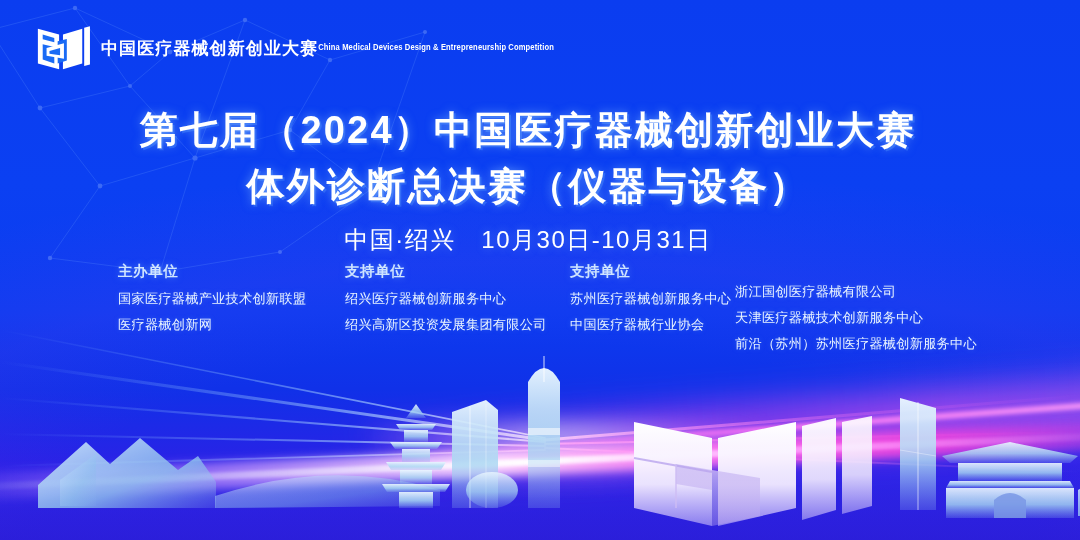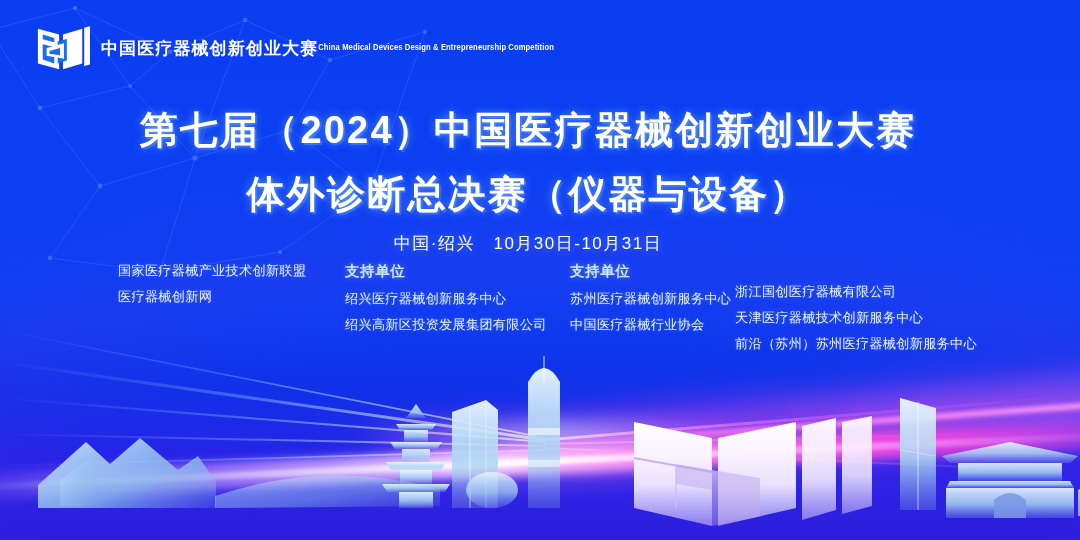--- a/index.html
+++ b/index.html
@@ -56,23 +56,23 @@
   .logo-txt{display:flex;flex-direction:row;justify-content:center;}
   .logo-cn{color:#fff;font-size:17px;font-weight:bold;letter-spacing:1.1px;line-height:1.12;white-space:nowrap;}
   .logo-en{color:#fff;font-size:7.6px;font-weight:bold;letter-spacing:.12px;line-height:1.2;margin-top:3px;white-space:nowrap;transform:scaleY(1.18);transform-origin:left top;}
 
   
   .titles{position:absolute;left:0;top:106px;width:1056px;text-align:center;}
   .t1,.t2{
     color:#ffffff;font-weight:bold;font-size:38px;line-height:48px;letter-spacing:2.2px;
     text-shadow:0 0 10px rgba(150,210,255,.55), 2px 2px 0 rgba(80,150,255,.35);
   }
-  .t2{margin-top:16px;}
+  .t2{margin-top:8px;}
   .sub{
-    margin-top:14px;color:#ffffff;font-size:17px;letter-spacing:1.5px;font-weight:500;
+    margin-top:14px;color:#ffffff;font-size:24px;letter-spacing:1.5px;font-weight:500;
     text-shadow:0 0 8px rgba(140,200,255,.4);
   }
 
   
   .orgs{position:absolute;left:0;top:262px;width:1080px;height:110px;}
   .col{position:absolute;top:0;}
   .col-a{left:118px;} .col-b{left:345px;} .col-c{left:570px;} .col-d{left:735px;top:21px;}
   .col h4{
     margin:0 0 9px 0;color:#cfe4ff;font-size:14.5px;font-weight:bold;letter-spacing:.6px;white-space:nowrap;
     text-shadow:0 0 6px rgba(120,190,255,.5);
@@ -271,20 +271,21 @@
   </div>
 
   <div class="titles">
     <div class="t1">第七届（2024）中国医疗器械创新创业大赛</div>
     <div class="t2">体外诊断总决赛（仪器与设备）</div>
     <div class="sub">中国·绍兴　10月30日-10月31日</div>
   </div>
 
   <div class="orgs">
     <div class="col col-a">
+      <h4>主办单位</h4>
       <p>国家医疗器械产业技术创新联盟</p>
       <p>医疗器械创新网</p>
     </div>
     <div class="col col-b">
       <h4>支持单位</h4>
       <p>绍兴医疗器械创新服务中心</p>
       <p>绍兴高新区投资发展集团有限公司</p>
     </div>
     <div class="col col-c">
       <h4>支持单位</h4>

